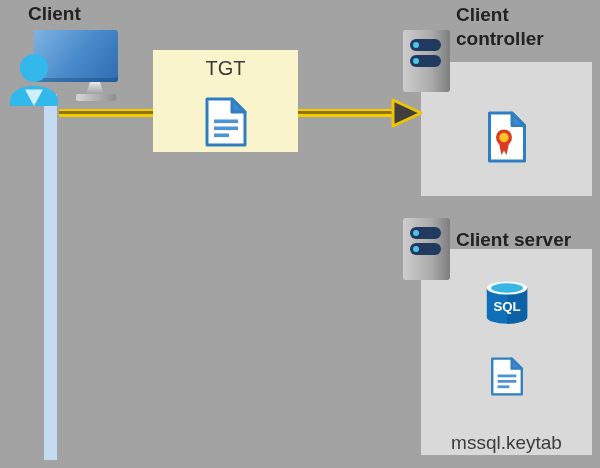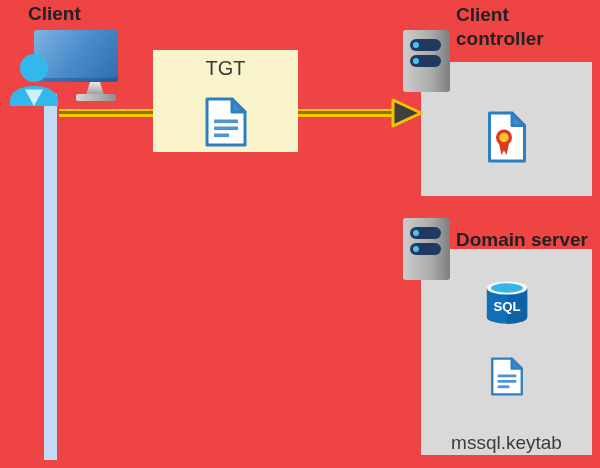--- a/index.html
+++ b/index.html
@@ -1,16 +1,16 @@
 <!DOCTYPE html>
 <html><head>
 <meta charset="utf-8">
 <style>
   html,body{margin:0;padding:0;background:#fff;}
-  .canvas{position:relative;width:600px;height:468px;background:#ef4444;overflow:hidden;
+  .canvas{position:relative;width:600px;height:468px;background:#a3a3a3;overflow:hidden;
           font-family:"Liberation Sans","DejaVu Sans",sans-serif;}
   .heading{position:absolute;font-weight:700;font-size:19px;line-height:24px;color:#222222;}
   #client-heading{left:28px;top:2px;}
   #dc-heading{left:456px;top:3px;width:132px;}
   #linux-heading{left:456px;top:228px;white-space:nowrap;}
 
   
   .vline{position:absolute;left:44px;top:94px;width:13px;height:366px;background:#C4DBF3;z-index:0;}
 
   
@@ -77,21 +77,21 @@
     </symbol>
   </defs>
 </svg>
 
 <div class="canvas">
 
   <div class="vline"></div>
 
   <div class="heading" id="client-heading">Client</div>
   <div class="heading" id="dc-heading">Client controller</div>
-  <div class="heading" id="linux-heading">Domain server</div>
+  <div class="heading" id="linux-heading">Client server</div>
 
   <div class="monitor"></div>
   <div class="neck"></div>
   <div class="base"></div>
   <svg class="person" width="54" height="56" viewBox="0 0 54 56">
     <circle cx="26" cy="18" r="14" fill="#33B8EC"></circle>
     <path d="M2 56 V51 C2 42 12 36 26 36 C40 36 50 42 50 51 V56 Z" fill="#33B8EC"></path>
     <path d="M17 39.5 L35 39.5 L26 56 Z" fill="#CFEFFB"></path>
   </svg>
 

